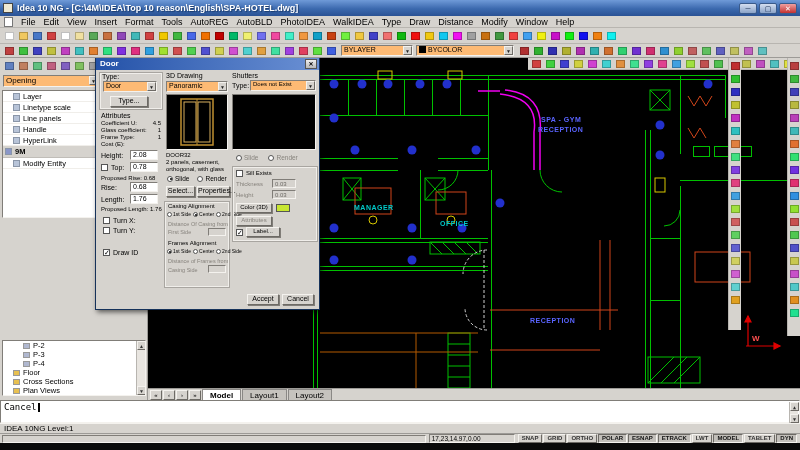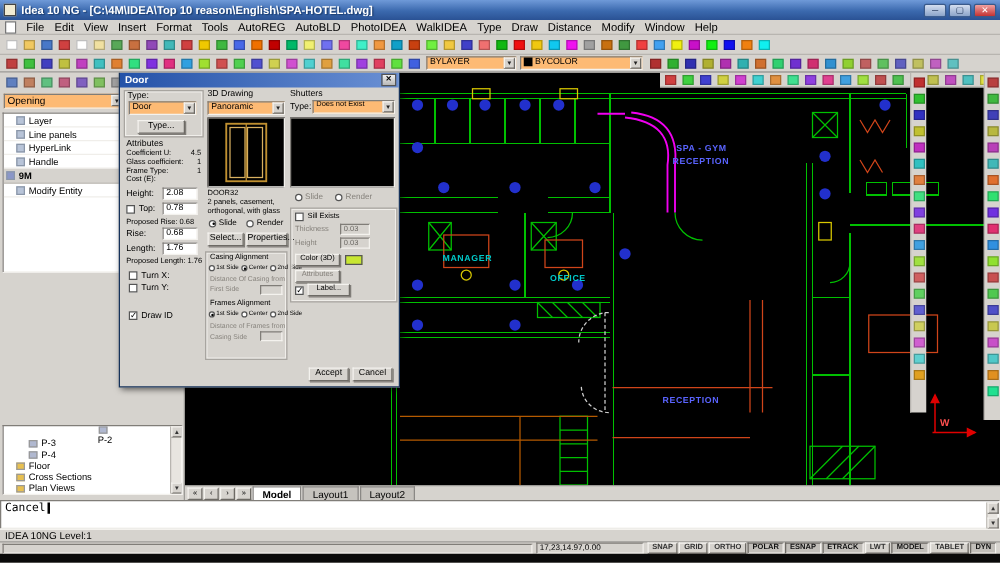--- a/index.html
+++ b/index.html
@@ -479,47 +479,51 @@
     <span class="sbtn">↕</span>
   </div>
   <div id="prop-grid">
     <div id="prop-rows">
         <div class="prop-row">
           <span class="prop-ic"></span>
           <span>Layer</span>
         </div>
         <div class="prop-row">
           <span class="prop-ic"></span>
+          <span>Linetype scale</span>
+        </div>
+        <div class="prop-row">
+          <span class="prop-ic"></span>
           <span>Line panels</span>
+        </div>
+        <div class="prop-row">
+          <span class="prop-ic"></span>
+          <span>Handle</span>
         </div>
         <div class="prop-row">
           <span class="prop-ic"></span>
           <span>HyperLink</span>
-        </div>
-        <div class="prop-row">
-          <span class="prop-ic"></span>
-          <span>Handle</span>
         </div>
         <div class="prop-header">
           <span class="prop-ic"></span>
           <span>9M</span>
         </div>
         <div class="prop-row">
           <span class="prop-ic"></span>
           <span>Modify Entity</span>
         </div>
       </div>
     <div id="prop-scroll">
       <div class="scr-arrow">▲</div>
       <div class="scr-arrow bottom">▼</div>
     </div>
   </div>
   <div id="side-tree">
     <div id="tree-items">
-        <div class="tree-row" style="padding-left: 20px; flex-direction: column;">
+        <div class="tree-row" style="padding-left: 20px;">
           <span class="tree-ic" style="background: rgb(176, 184, 208);"></span>
           <span>P-2</span>
         </div>
         <div class="tree-row" style="padding-left: 20px;">
           <span class="tree-ic" style="background: rgb(176, 184, 208);"></span>
           <span>P-3</span>
         </div>
         <div class="tree-row" style="padding-left: 20px;">
           <span class="tree-ic" style="background: rgb(176, 184, 208);"></span>
           <span>P-4</span>

